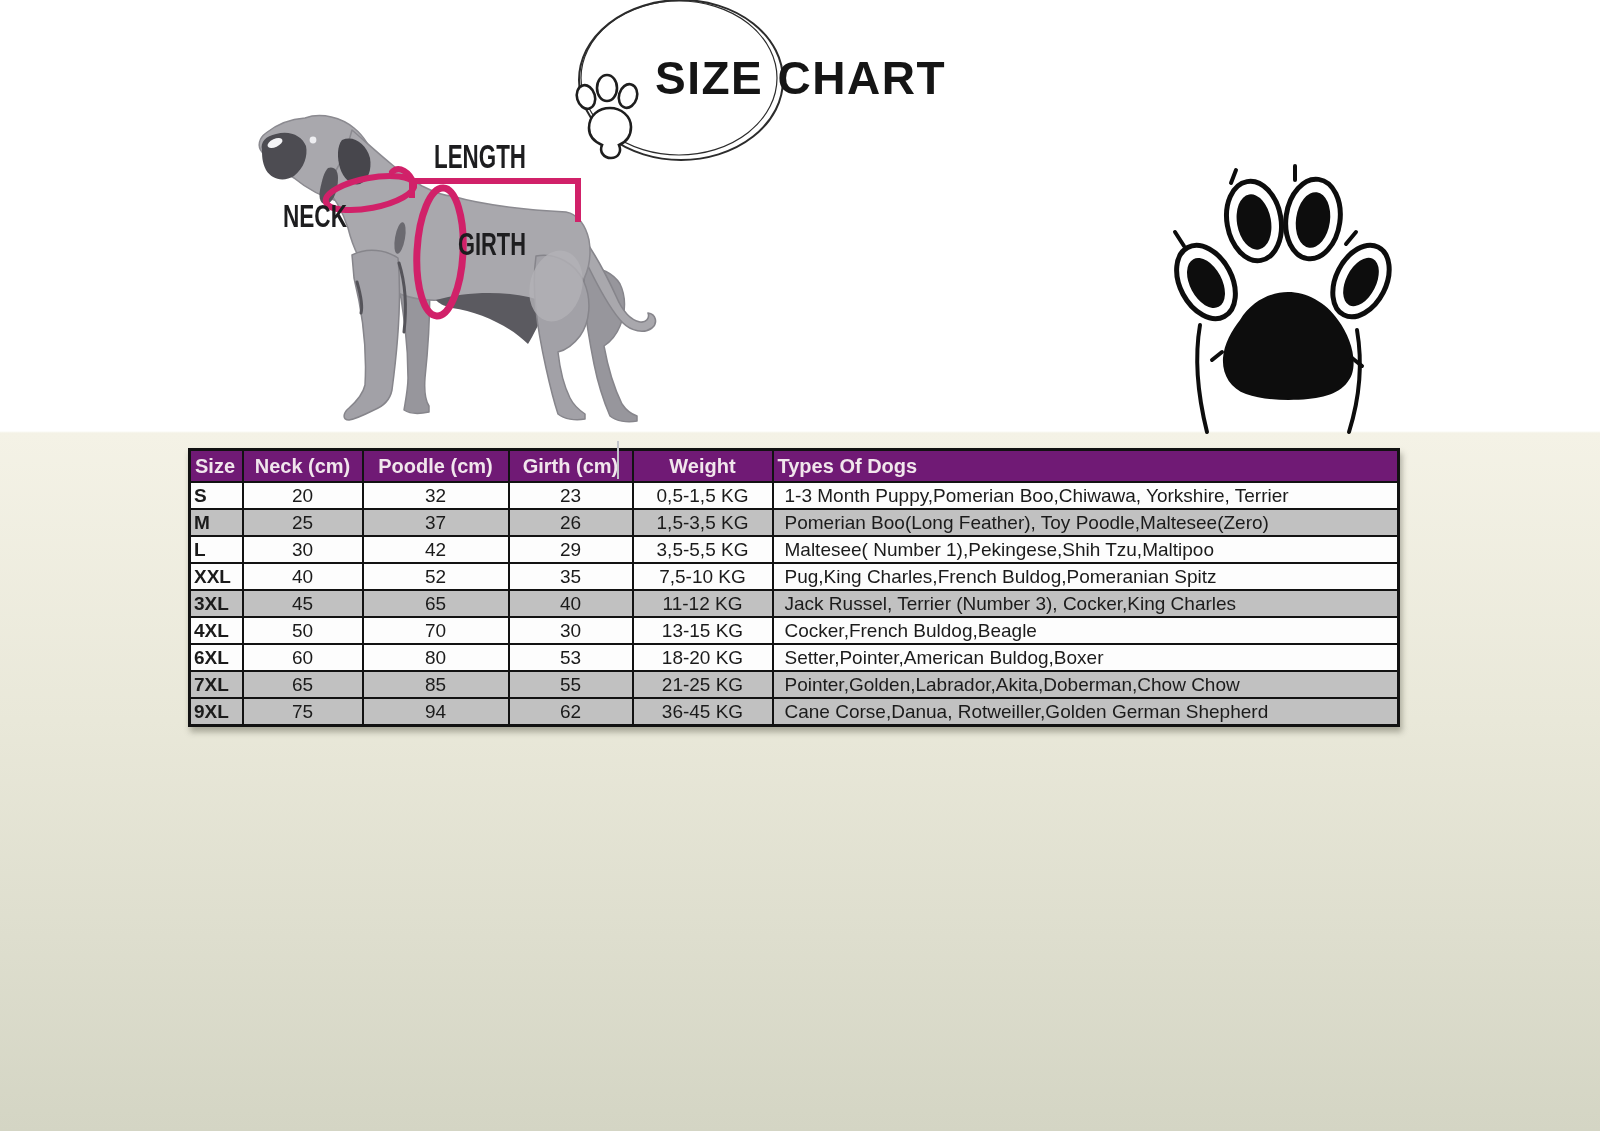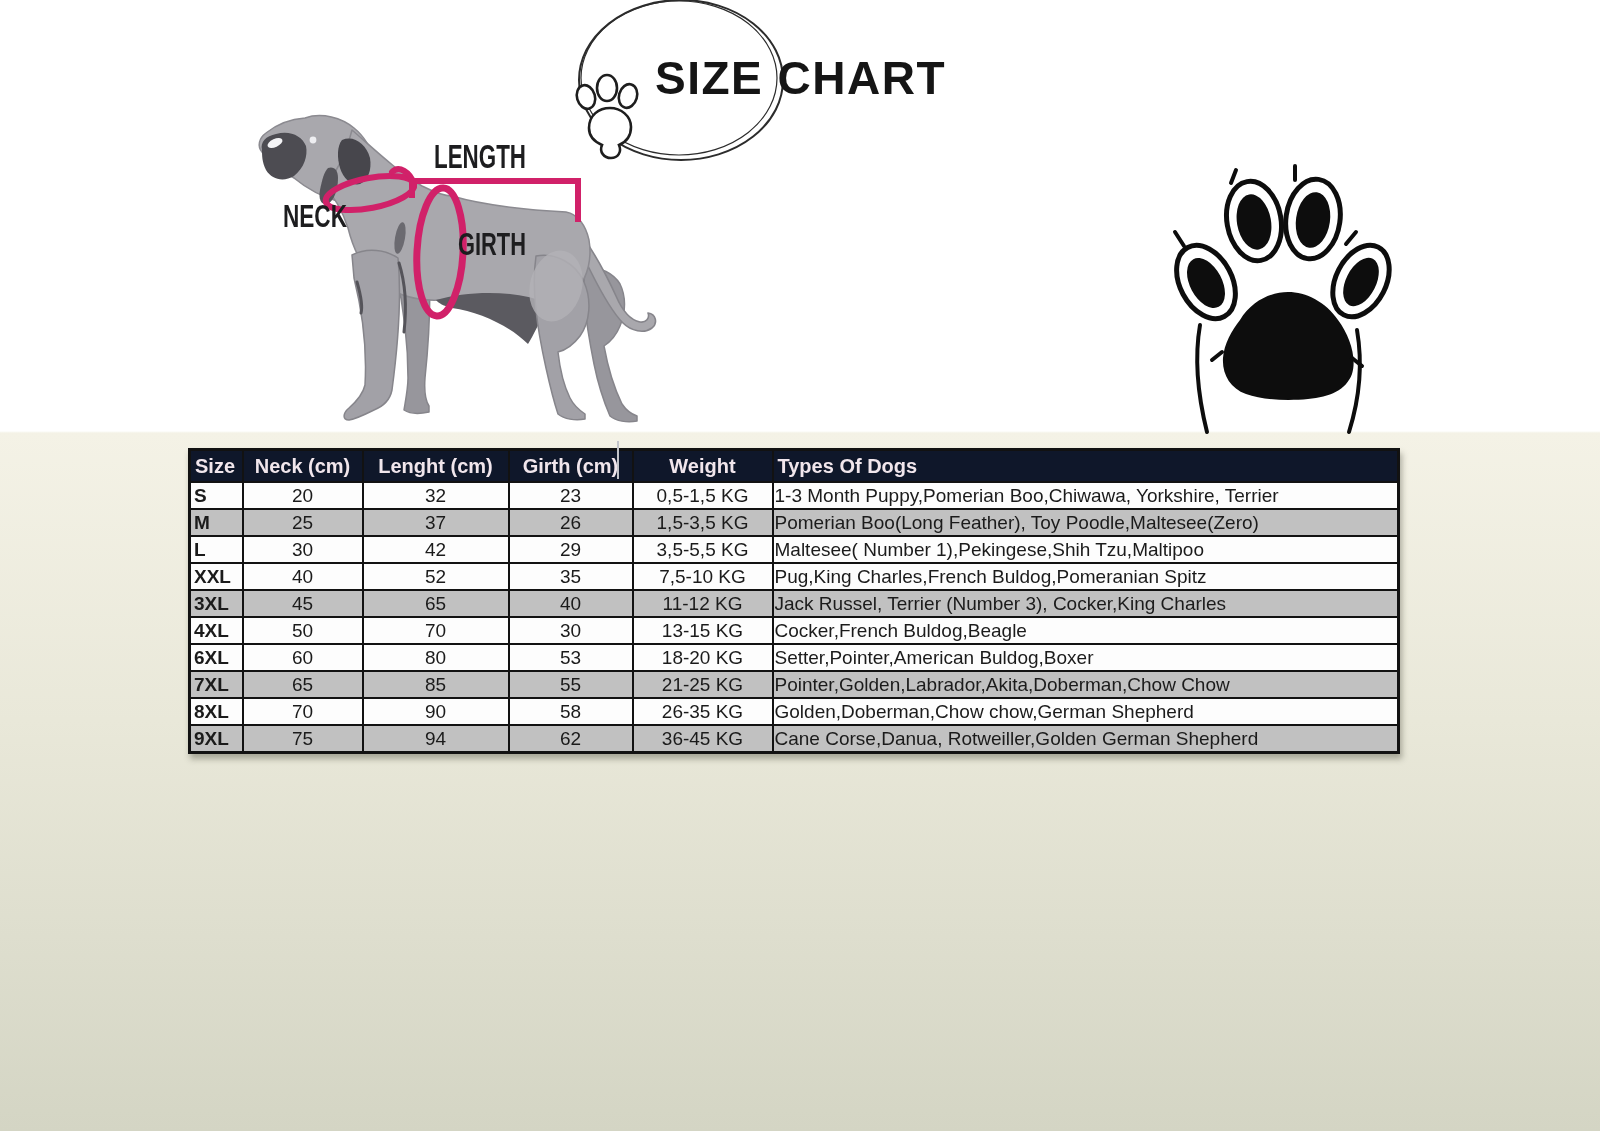--- a/index.html
+++ b/index.html
@@ -19,31 +19,31 @@
     position:absolute;left:188px;top:448px;width:1209px;
     border-collapse:collapse;table-layout:fixed;
     border:3px solid #121212;
     box-shadow:2px 5px 6px rgba(70,70,55,.4);
     background:#fdfdfd;
   }
   .size-table th,.size-table td{
     border:2px solid #121212;overflow:hidden;white-space:nowrap;
   }
   .size-table th{
-    background:#0f172a;color:#f1e6ec;font-size:20px;font-weight:bold;
+    background:#701a75;color:#f1e6ec;font-size:20px;font-weight:bold;
     height:30px;text-align:center;padding:0 2px;
   }
   .size-table td{
     font-size:19px;color:#1b1b1b;height:25px;text-align:center;padding:0 2px;
     background:#fdfdfd;
   }
   .size-table tr.alt td{background:#c1c1c1;}
   .size-table th.col-size,.size-table th.col-types{text-align:left;padding-left:4px;}
   .size-table td.col-size{font-weight:bold;text-align:left;padding-left:3px;}
-  .size-table td.col-types{text-align:left;padding-left:1px;}
+  .size-table td.col-types{text-align:left;padding-left:11px;}
   .cursor{
     position:absolute;left:617px;top:441px;width:2px;height:38px;
     background:#c3c4c9;z-index:5;
   }
   .diagram-label{font-weight:bold;fill:#1d1d1f;}
 </style>
 </head>
 <body>
 
 <div class="canvas">
@@ -136,21 +136,21 @@
         <col style="width:120px">
         <col style="width:146px">
       <col style="width:124px">
         <col style="width:140px">
         <col style="width:626px">
     </colgroup>
     <thead>
       <tr>
         <th class="col-size">Size</th>
         <th class="col-neck">Neck (cm)</th>
-        <th class="col-length">Lenght (cm)</th>
+        <th class="col-length">Poodle (cm)</th>
         <th class="col-girth">Girth (cm)</th>
         <th class="col-weight">Weight</th>
         <th class="col-types">Types Of Dogs</th>
       </tr>
     </thead>
     <tbody>
         <tr>
           <td class="col-size">S</td>
           <td class="col-neck">20</td>
           <td class="col-length">32</td>
@@ -207,28 +207,20 @@
           <td class="col-types">Setter,Pointer,American Buldog,Boxer</td>
         </tr>
         <tr class="alt">
           <td class="col-size">7XL</td>
           <td class="col-neck">65</td>
           <td class="col-length">85</td>
           <td class="col-girth">55</td>
           <td class="col-weight">21-25 KG</td>
           <td class="col-types">Pointer,Golden,Labrador,Akita,Doberman,Chow Chow</td>
         </tr>
-        <tr>
-          <td class="col-size">8XL</td>
-          <td class="col-neck">70</td>
-          <td class="col-length">90</td>
-          <td class="col-girth">58</td>
-          <td class="col-weight">26-35 KG</td>
-          <td class="col-types">Golden,Doberman,Chow chow,German Shepherd</td>
-        </tr>
         <tr class="alt">
           <td class="col-size">9XL</td>
           <td class="col-neck">75</td>
           <td class="col-length">94</td>
           <td class="col-girth">62</td>
           <td class="col-weight">36-45 KG</td>
           <td class="col-types">Cane Corse,Danua, Rotweiller,Golden German Shepherd</td>
         </tr>
       </tbody>
   </table>

